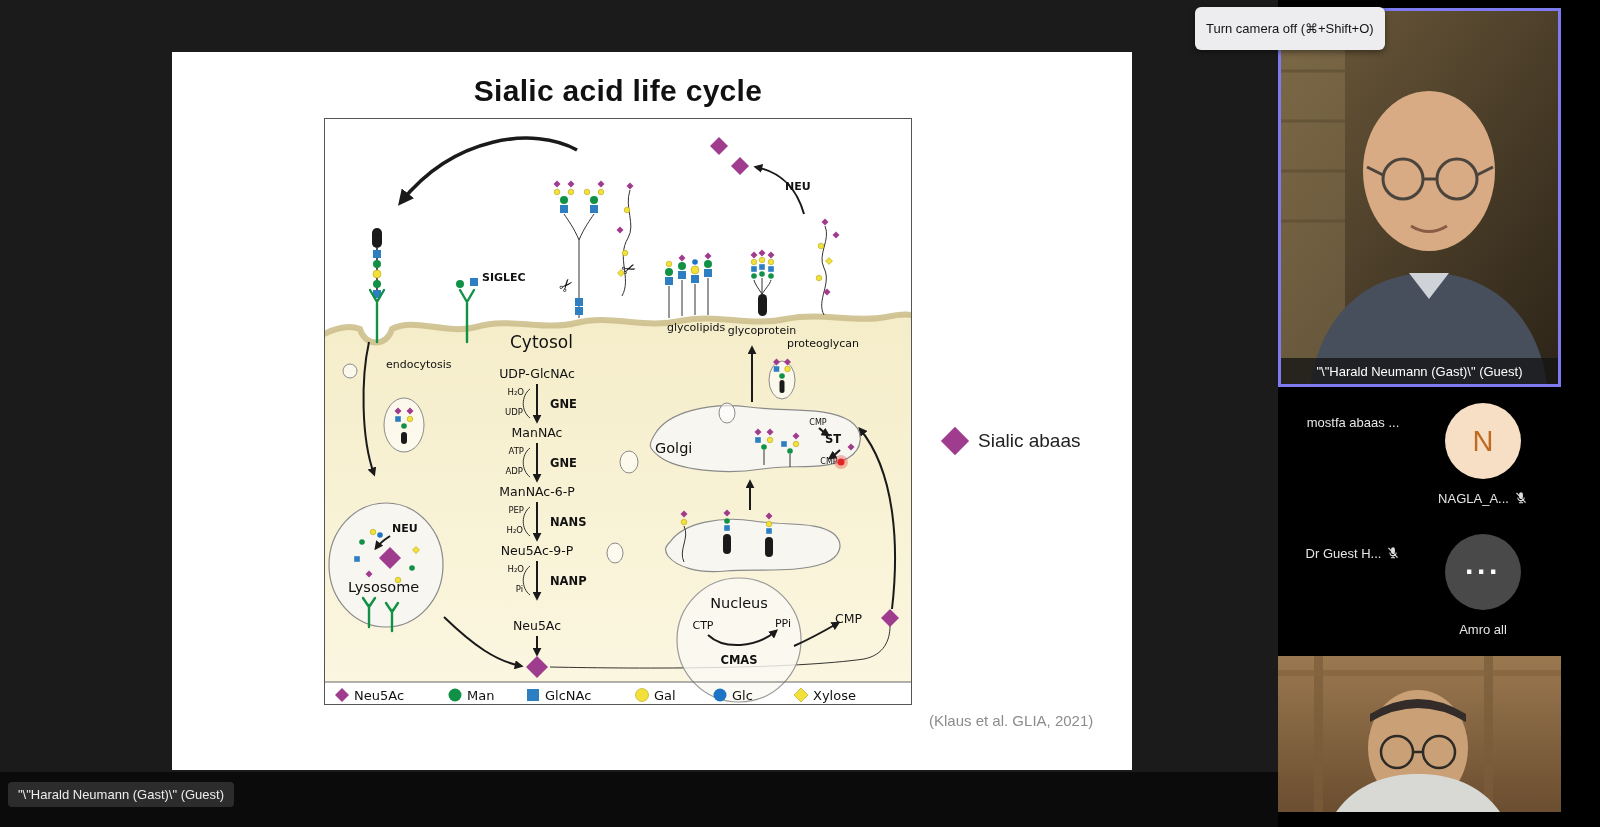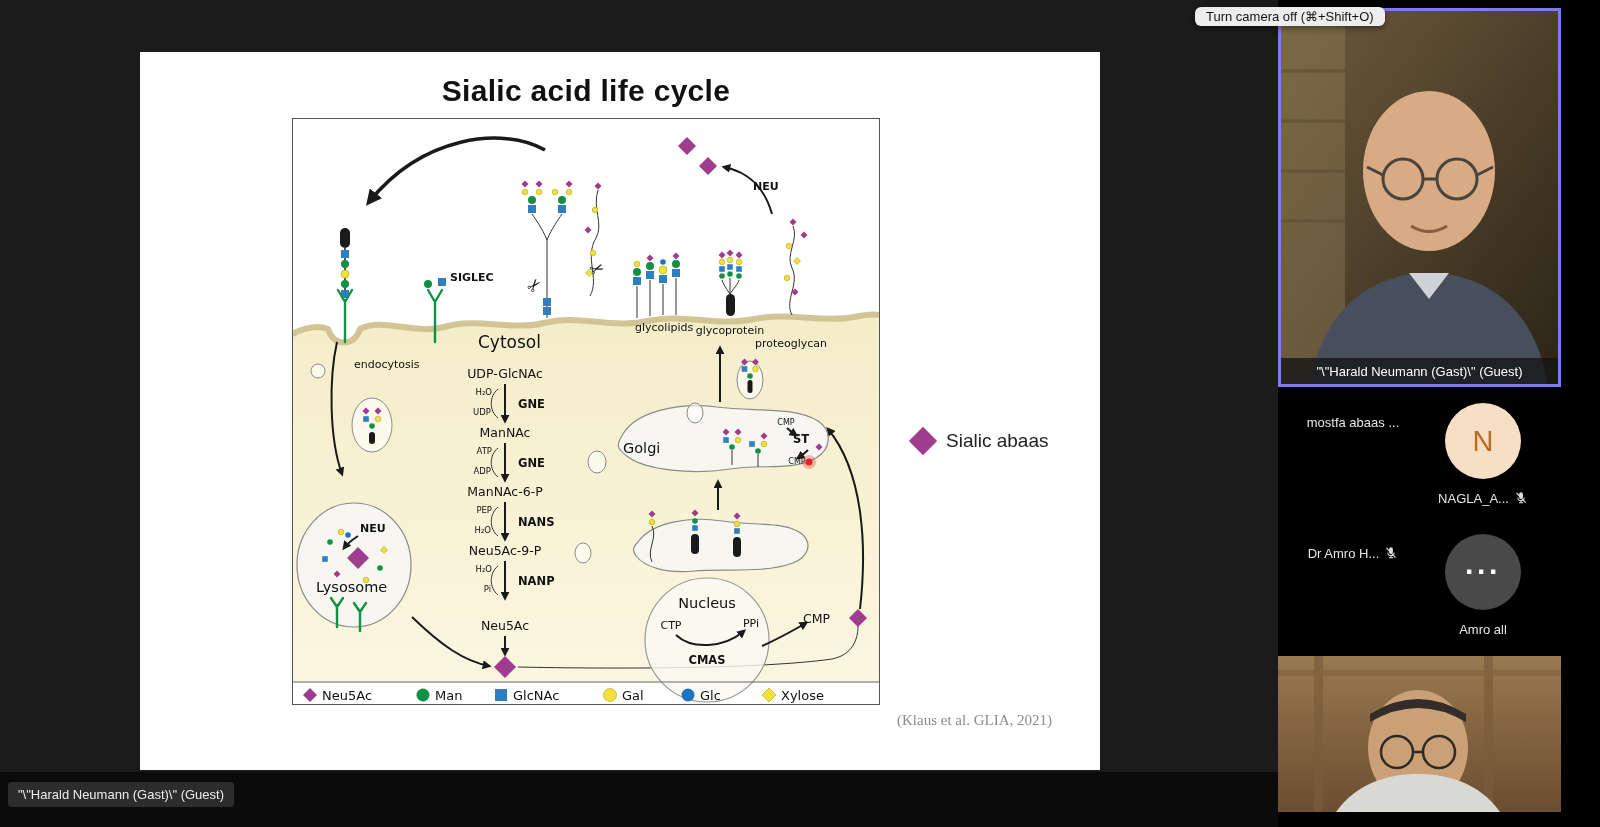--- a/index.html
+++ b/index.html
@@ -5,32 +5,32 @@
   html,body{margin:0;padding:0;background:#000;}
   body{width:1600px;height:827px;overflow:hidden;font-family:"Liberation Sans",sans-serif;position:relative;}
   .app{position:relative;width:1600px;height:827px;}
 
   
   .main-area{position:absolute;left:0;top:0;width:1278px;height:827px;background:#1b1b1b;}
   .bottom-bar{position:absolute;left:0;bottom:0;width:1278px;height:55px;background:#0b0b0b;}
   .presenter-pill{position:absolute;left:8px;bottom:20px;background:#2c2c2c;color:#ececec;
     font-size:13px;padding:5px 10px;border-radius:4px;white-space:nowrap;}
 
-  .slide{position:absolute;left:140px;top:52px;width:960px;height:718px;background:#fff;}
+  .slide{position:absolute;left:172px;top:52px;width:960px;height:718px;background:#fff;}
   .slide-title{position:absolute;top:22px;left:152px;width:588px;text-align:center;
     font-size:30px;font-weight:700;color:#111;letter-spacing:.3px;}
   .diagram-svg{position:absolute;left:152px;top:66px;width:588px;height:587px;}
   .sialic-key{position:absolute;left:773px;top:378px;display:flex;align-items:center;gap:13px;
     font-size:19px;color:#222;}
   .key-diamond{width:20px;height:20px;background:var(--sialic);transform:rotate(45deg);flex-shrink:0;}
-  .citation{position:absolute;left:757px;top:660px;font-size:15px;color:#8c8c8c;white-space:nowrap;font-family:Liberation Serif, serif;}
+  .citation{position:absolute;left:757px;top:660px;font-size:15px;color:#8c8c8c;white-space:nowrap;}
 
   
   .tooltip{position:absolute;left:1195px;top:7px;background:#ededef;color:#141414;font-size:13px;
-    padding:2px 11px;border-radius:6px;box-shadow:0 2px 6px rgba(0,0,0,.45);z-index:9;white-space:nowrap;}
+    padding:14px 11px;border-radius:6px;box-shadow:0 2px 6px rgba(0,0,0,.45);z-index:9;white-space:nowrap;}
 
   
   .sidebar{position:absolute;left:1278px;top:0;width:322px;height:827px;background:#000;}
   .video-tile{position:absolute;overflow:hidden;background:#1d1d1d;}
   .tile-main{left:0;top:8px;width:277px;height:373px;border:3px solid var(--active-border);}
   .tile-bottom{left:0;top:656px;width:283px;height:156px;}
   .tile-name{position:absolute;left:0;right:0;bottom:0;height:26px;background:rgba(20,20,20,.78);
     color:#fff;font-size:13px;display:flex;align-items:center;justify-content:center;white-space:nowrap;}
 
   .p-cell{position:absolute;width:130px;display:flex;flex-direction:column;align-items:center;cursor:default;}
@@ -418,21 +418,21 @@
           <path d="M4.4 7.3 a3.6 3.6 0 0 0 7.2 0" fill="none" stroke="#ddd" stroke-width="1.2"></path>
           <line x1="8" y1="11" x2="8" y2="13.4" stroke="#ddd" stroke-width="1.2"></line>
           <line x1="5.6" y1="13.4" x2="10.4" y2="13.4" stroke="#ddd" stroke-width="1.2"></line>
           <line x1="2.8" y1="2.2" x2="13.2" y2="13.2" stroke="#ddd" stroke-width="1.4"></line>
         </svg>
       </div>
     </div>
 
     <div class="p-cell pc2">
       <div class="p-name">
-        <span>Dr Amro H...</span>
+        <span>Dr Guest H...</span>
         <svg class="mic-off" width="14" height="14" viewBox="0 0 16 16">
           <path d="M8 1.5 a2.2 2.2 0 0 1 2.2 2.2 v3.2 a2.2 2.2 0 0 1 -4.4 0 v-3.2 A2.2 2.2 0 0 1 8 1.5 Z" fill="#ddd"></path>
           <path d="M4.4 7.3 a3.6 3.6 0 0 0 7.2 0" fill="none" stroke="#ddd" stroke-width="1.2"></path>
           <line x1="8" y1="11" x2="8" y2="13.4" stroke="#ddd" stroke-width="1.2"></line>
           <line x1="5.6" y1="13.4" x2="10.4" y2="13.4" stroke="#ddd" stroke-width="1.2"></line>
           <line x1="2.8" y1="2.2" x2="13.2" y2="13.2" stroke="#ddd" stroke-width="1.4"></line>
         </svg>
       </div>
     </div>
 

